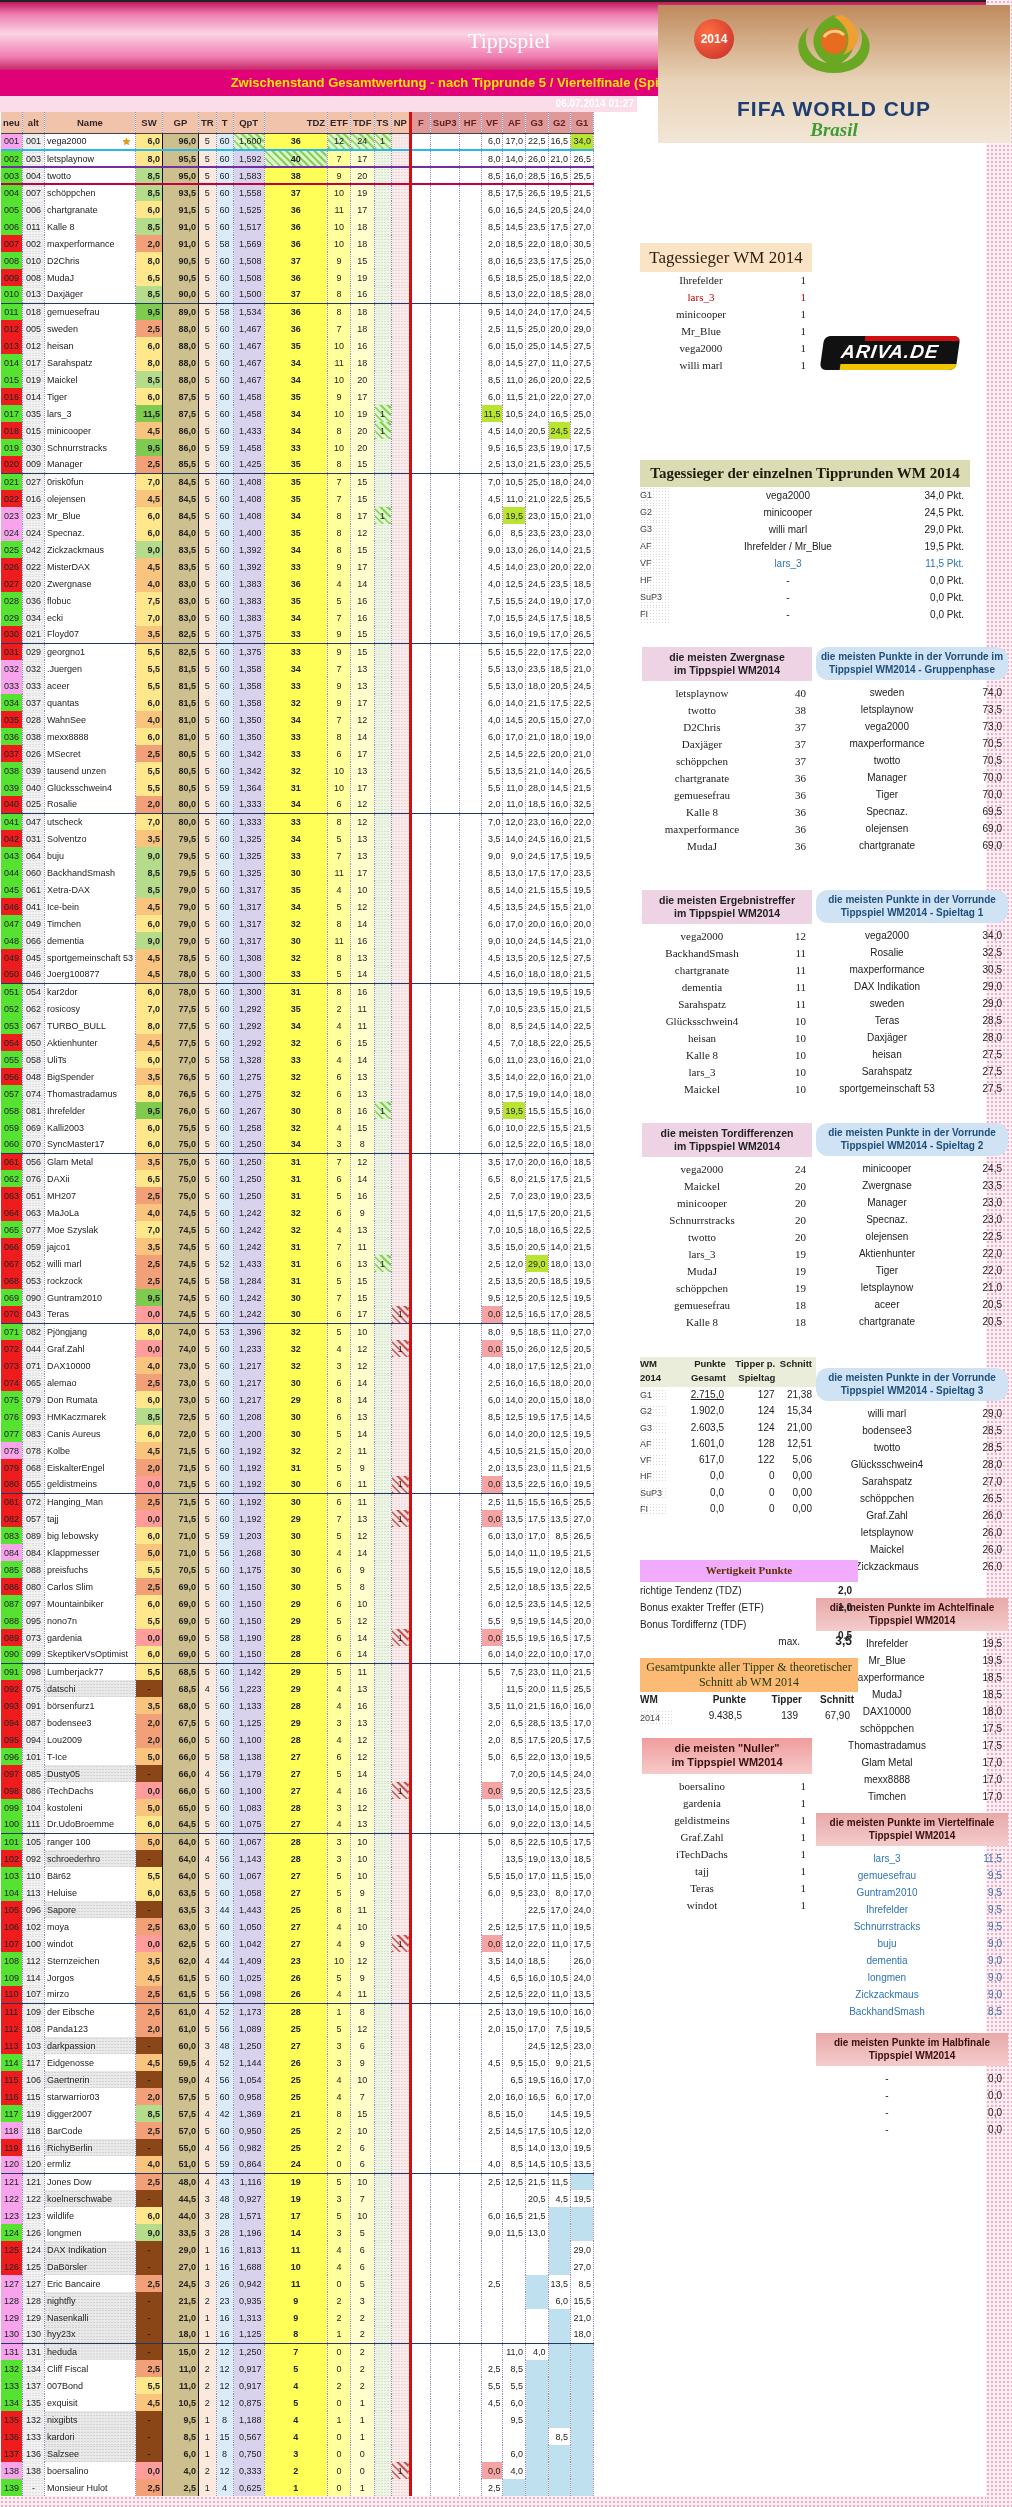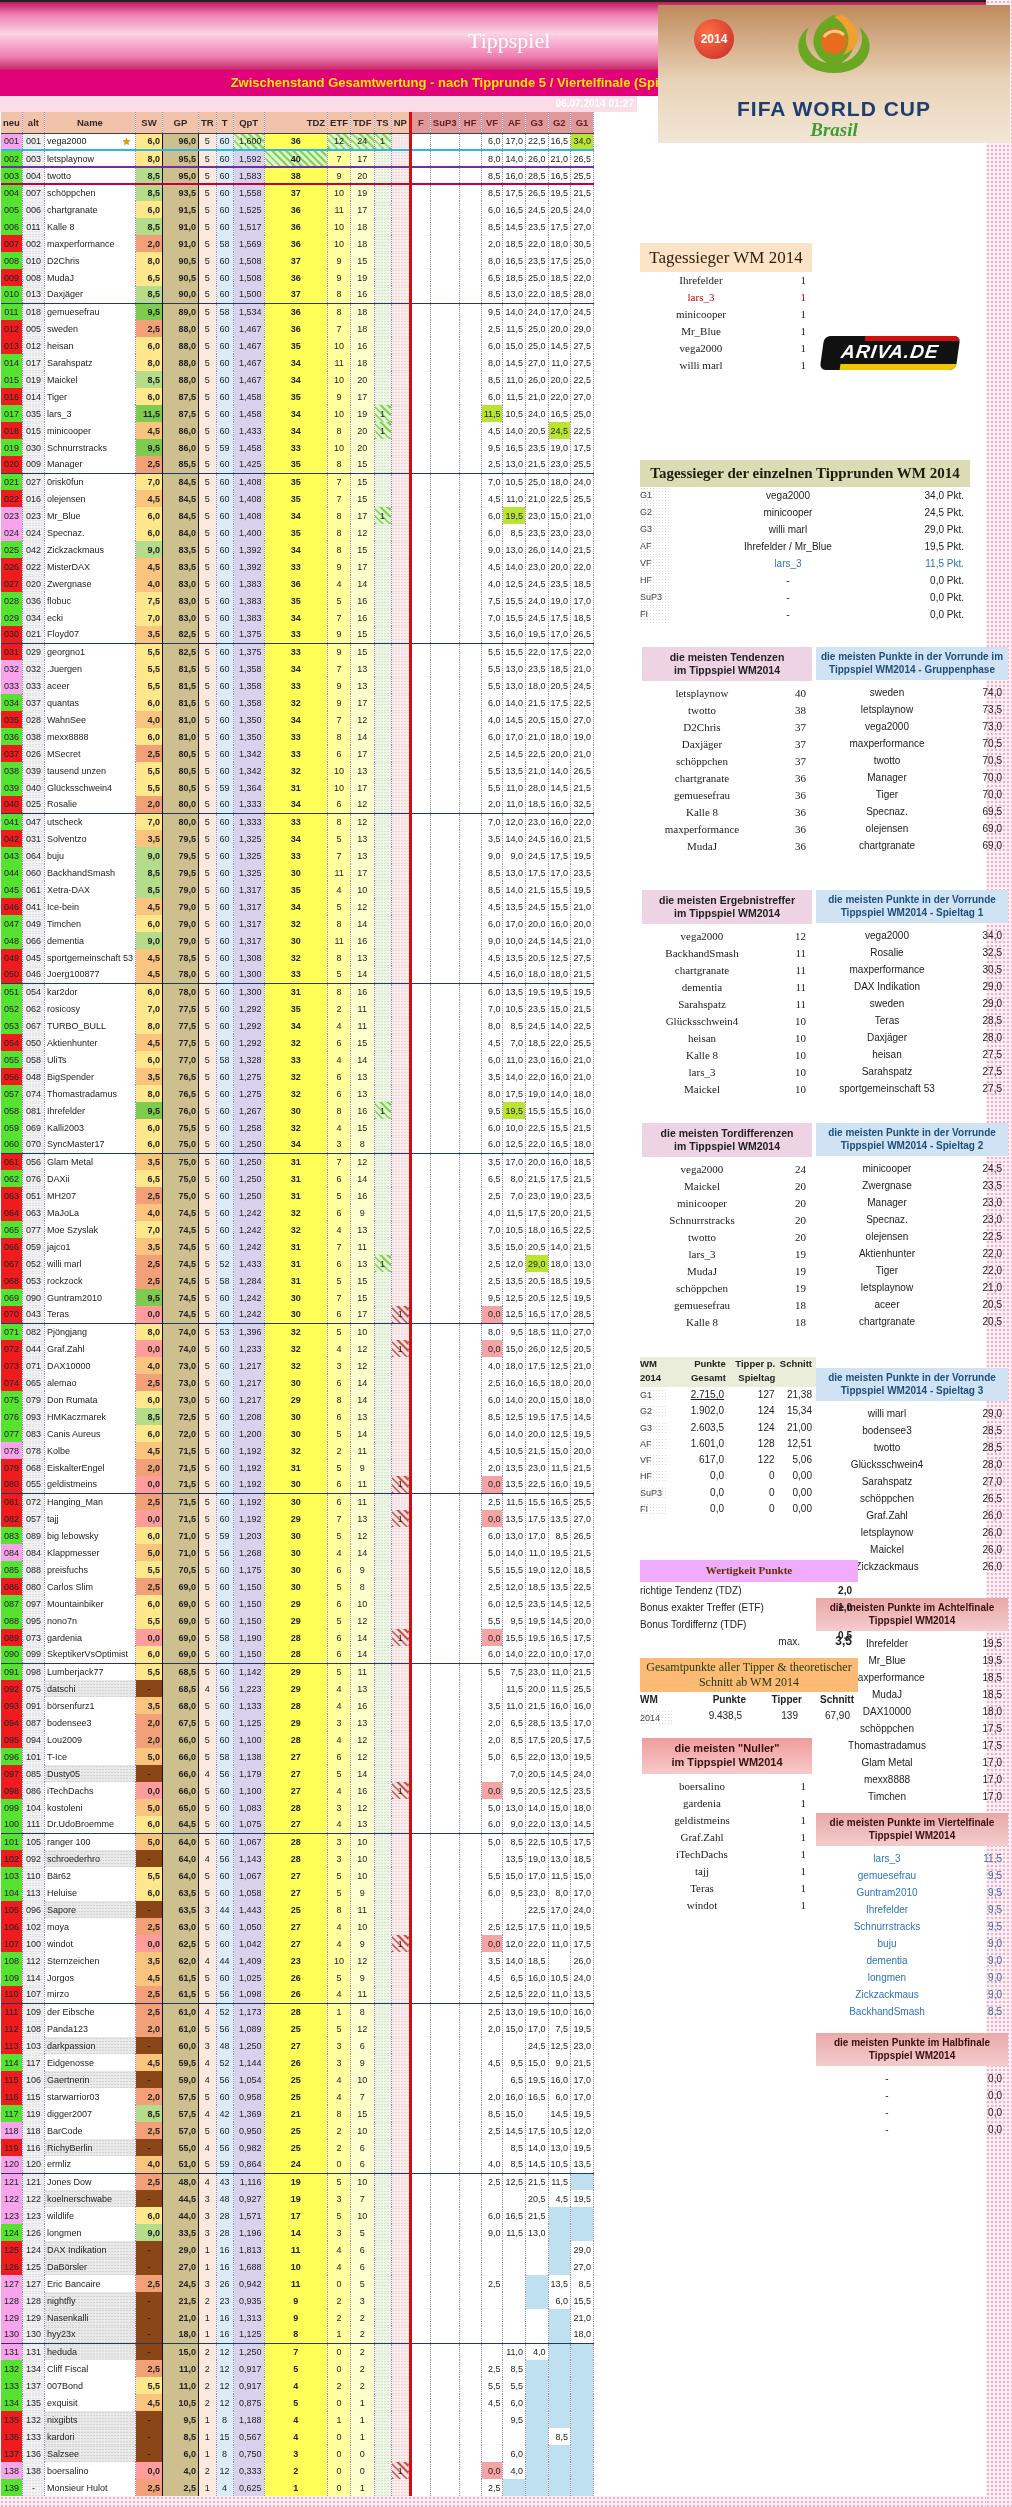--- a/index.html
+++ b/index.html
@@ -86,21 +86,21 @@
     transform:skewX(-8deg);border-radius:6px;overflow:hidden;}
   .ariva .txt{position:absolute;left:0;right:0;top:5px;text-align:center;color:#fff;
     font-style:italic;font-weight:bold;font-size:19px;letter-spacing:1px;}
   .ariva .red{position:absolute;right:0;top:0;width:70%;height:5px;background:#d01010;}
   .ariva .yel{position:absolute;right:0;bottom:0;width:85%;height:6px;background:#f2c500;}
   .box{position:absolute;font-size:10px;color:#222;}
   .box-h{text-align:center;font-weight:bold;line-height:1.25;padding:4px 2px;}
   .h-peach{background:#fbe3c6;font-family:"Liberation Serif",serif;font-size:17px;color:#2d1d10;font-weight:normal;}
   .h-olive{background:#dcdcb4;font-family:"Liberation Serif",serif;font-size:15px;color:#1d1d10;}
   .h-pink{background:#eed3e4;color:#222;font-size:10.5px;}
-  .h-blue{background:#cfe3f5;color:#1f4e79;font-size:10px;}
+  .h-blue{background:#cfe3f5;color:#1f4e79;font-size:10px;border-radius:12px;}
   .h-orange{background:#f0abfc;color:#5a3200;font-family:"Liberation Serif",serif;font-size:11px;}
   .h-grn{background:#fdba74;color:#1d3a10;font-family:"Liberation Serif",serif;font-weight:normal;font-size:12px;}
   .h-red{background:linear-gradient(180deg,#ef9c9c,#f7caca);color:#3a1010;font-size:11px;}
   .h-rose{background:linear-gradient(180deg,#e9a8a8,#f4cccc);color:#3a1010;font-size:10px;}
   .prow{display:flex;height:17px;line-height:17px;}
   .prow .nm{flex:1;text-align:center;overflow:hidden;white-space:nowrap;}
   .prow .vl{width:44px;text-align:right;padding-right:6px;}
   .serif .nm,.serif .vl{font-family:"Liberation Serif",serif;font-size:11px;}
   .blue-t{color:#2e74b5;}
   .red-t{color:#c00000;}
@@ -3438,21 +3438,21 @@
       <div class="prow">
         <span class="lbl">FI</span>
         <span class="nm">-</span>
         <span class="vl" style="width: 58px;">0,0 Pkt.</span>
       </div>
     </div>
 </div>
 
 <div class="box" id="box-tendenzen" style="left:642px;top:647px;width:170px;">
     <div class="box-h h-pink">
-      <div>die meisten Tendenzen</div>
+      <div>die meisten Zwergnase</div>
       <div>im Tippspiel WM2014</div>
     </div>
     <div style="padding-top: 4px;">
       <div class="prow serif">
         <span class="nm">letsplaynow</span>
         <span class="vl">40</span>
       </div>
       <div class="prow serif">
         <span class="nm">twotto</span>
         <span class="vl">38</span>

